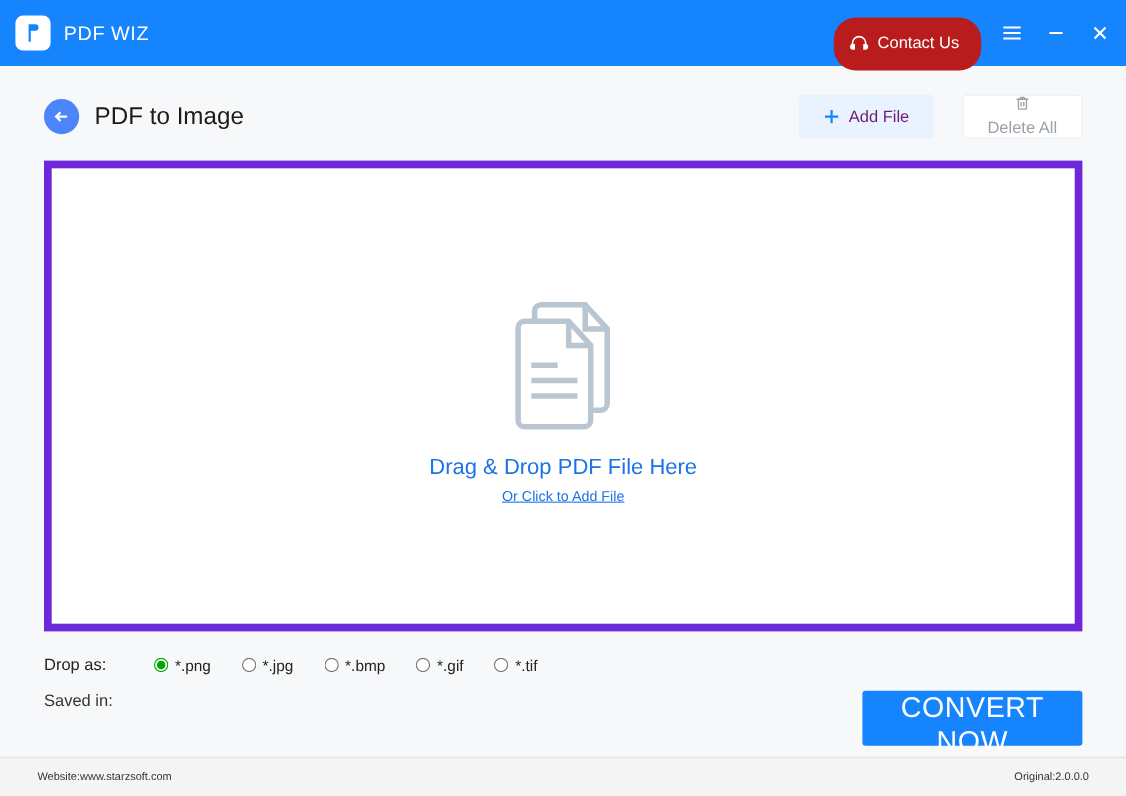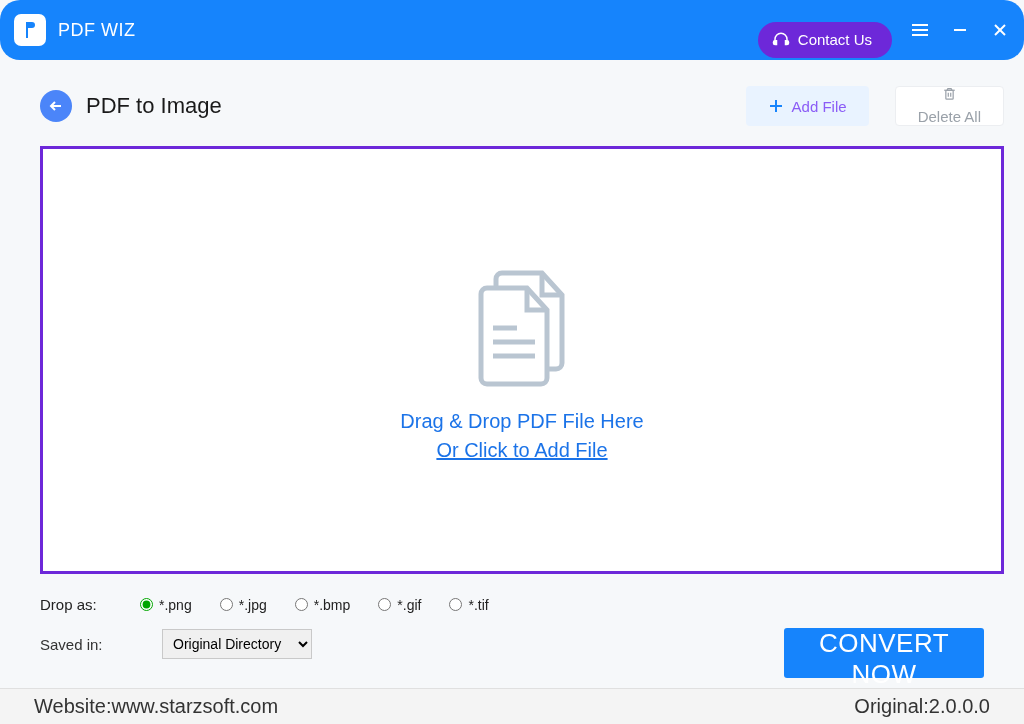--- a/index.html
+++ b/index.html
@@ -12,50 +12,49 @@
     color: #333;
   }
   
   .titlebar {
     background: #1684fc;
     height: 60px;
     display: flex;
     align-items: center;
     padding: 0 14px 0 14px;
     color: #fff;
-    border-radius: 20px;
   }
   .logo {
     width: 32px; height: 32px;
     background: #fff;
     border-radius: 7px;
     display: flex;
     align-items: center;
     justify-content: center;
     margin-right: 12px;
   }
   .app-title { font-size: 18px; font-weight: 500; letter-spacing: 0.5px; }
   .tb-spacer { flex: 1; }
   .contact-btn {
-    background: #6d28d9;
+    background: #b91c1c;
     border-radius: 20px;
-    height: 36px;
+    height: 48px;
     padding: 0 20px 0 14px;
     display: flex;
     align-items: center;
     gap: 8px;
     font-size: 15px;
     cursor: pointer;
     margin-top: 19px;
   }
   .win-controls { display: flex; align-items: center; gap: 20px; margin-left: 18px; }
   .win-ctrl { width: 20px; height: 20px; display:flex; align-items:center; justify-content:center; cursor:pointer; }
   
   .page {
-    padding: 26px 20px 0 40px;
+    padding: 26px 40px 0 40px;
   }
   .page-header {
     display: flex;
     align-items: center;
     gap: 14px;
     margin-bottom: 20px;
   }
   .back-btn {
     width: 32px; height: 32px;
     border-radius: 50%;
@@ -67,48 +66,47 @@
   .hdr-spacer { flex:1; }
   .hdr-btn {
     height: 40px;
     border-radius: 4px;
     border: none;
     padding: 0 22px;
     font-size: 15px;
     display:flex; align-items:center; gap:8px;
     cursor:pointer;
   }
-  .add-file-btn { background:#e9f3ff; color:#8b5cf6; }
+  .add-file-btn { background:#e9f3ff; color:#701a75; }
   .delete-all-btn { background:#fff; color:#9aa1a9; border:1px solid #eceef1; margin-left:12px;flex-direction:column; }
   
   .dropzone {
-    border: 3px solid #6d28d9;
+    border: 7px solid #6d28d9;
     background: #fff;
     height: 428px;
     display:flex;
     flex-direction: column;
     align-items:center;
     justify-content:center;
     cursor:pointer;
   }
   .drop-text-1 { color:#1b73e8; font-size:20px; font-weight:500; margin-top:22px; }
-  .drop-text-2 { color:#1b73e8; font-size:20px; text-decoration: underline; margin-top:6px; }
+  .drop-text-2 { color:#1b73e8; font-size:13px; text-decoration: underline; margin-top:6px; }
   
   .opts-row {
     display:flex; align-items:center; gap:16px; margin-top:22px;
     font-size:15px; color:#222;
   }
   .opts-label { min-width: 84px; }
   .radio-group { display:flex; gap:28px; align-items:center; }
   .radio-group label { display:flex; align-items:center; gap:6px; cursor:pointer; font-size:14px; color:#222; }
   input[type=radio] { accent-color:#00a500; }
   .saved-in-row {
     display:flex; align-items:center; margin-top:16px;
     font-size:15px;
-    gap:14px;
   }
   .dir-select {
     margin-left:24px;
     height:30px; width:150px;
     border:1px solid #c9c9c9; background:#f0f0f0;
     font-size:14px; padding:0 6px;
   }
   .convert-btn {
     position:absolute;
     right:40px; top:628px;
@@ -118,21 +116,21 @@
     border:none; border-radius:3px; cursor:pointer;
   }
   
   .footer {
     position:absolute; bottom:0; left:0; right:0;
     height:36px;
     background:#f4f4f4;
     border-top:1px solid #e0e0e0;
     display:flex; align-items:center;
     padding:0 34px;
-    font-size:20px; color:#333;
+    font-size:10px; color:#333;
   }
   .footer .ft-spacer{flex:1;}
 </style>
 </head>
 <body>
 
 <div class="titlebar">
   <div class="logo">
     <svg width="20" height="20" viewBox="0 0 20 20">
       <path d="M6 2 h6 a3 3 0 0 1 3 3 v0 a3 3 0 0 1 -3 3 h-4 v10 h-2 z" fill="#1684fc"></path>
@@ -235,21 +233,20 @@
         </label>
         <label>
           <input type="radio" name="fmt" style="">
           <span>*.tif</span>
         </label>
       </div>
   </div>
 
   <div class="saved-in-row">
     <div class="opts-label">Saved in:</div>
-    <select class="dir-select" id="dir-select"><option>Original Directory</option></select>
   </div>
 
 </div>
 
 <button class="convert-btn">CONVERT NOW</button>
 
 <div class="footer">
   <span>Website: </span>
   <span>www.starzsoft.com</span>
   <div class="ft-spacer"></div>

